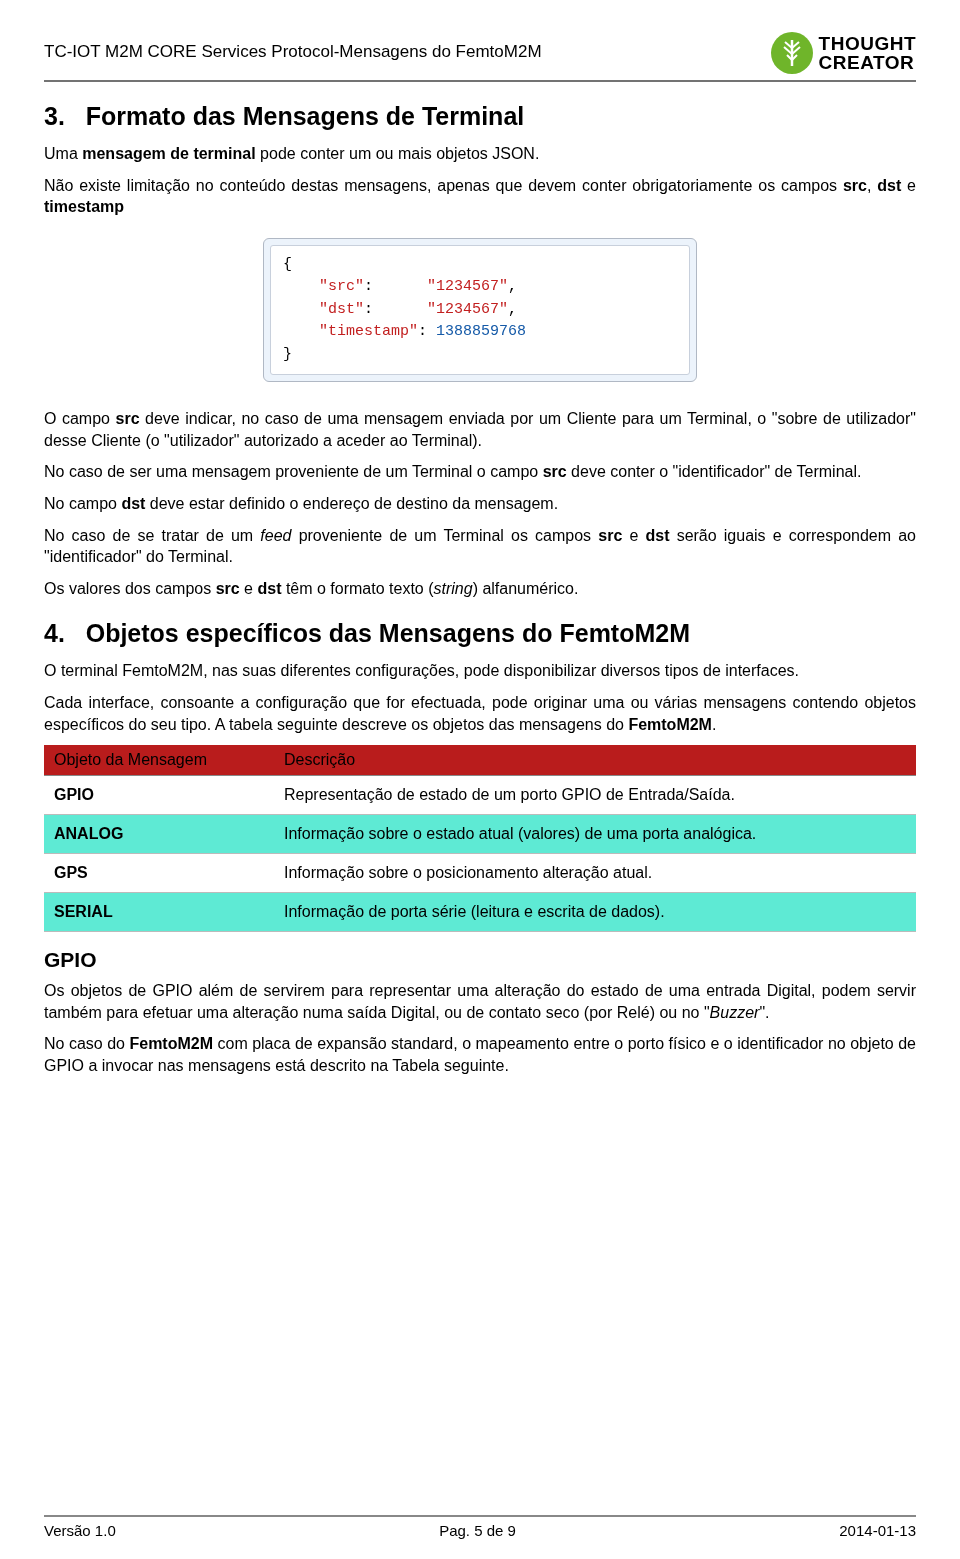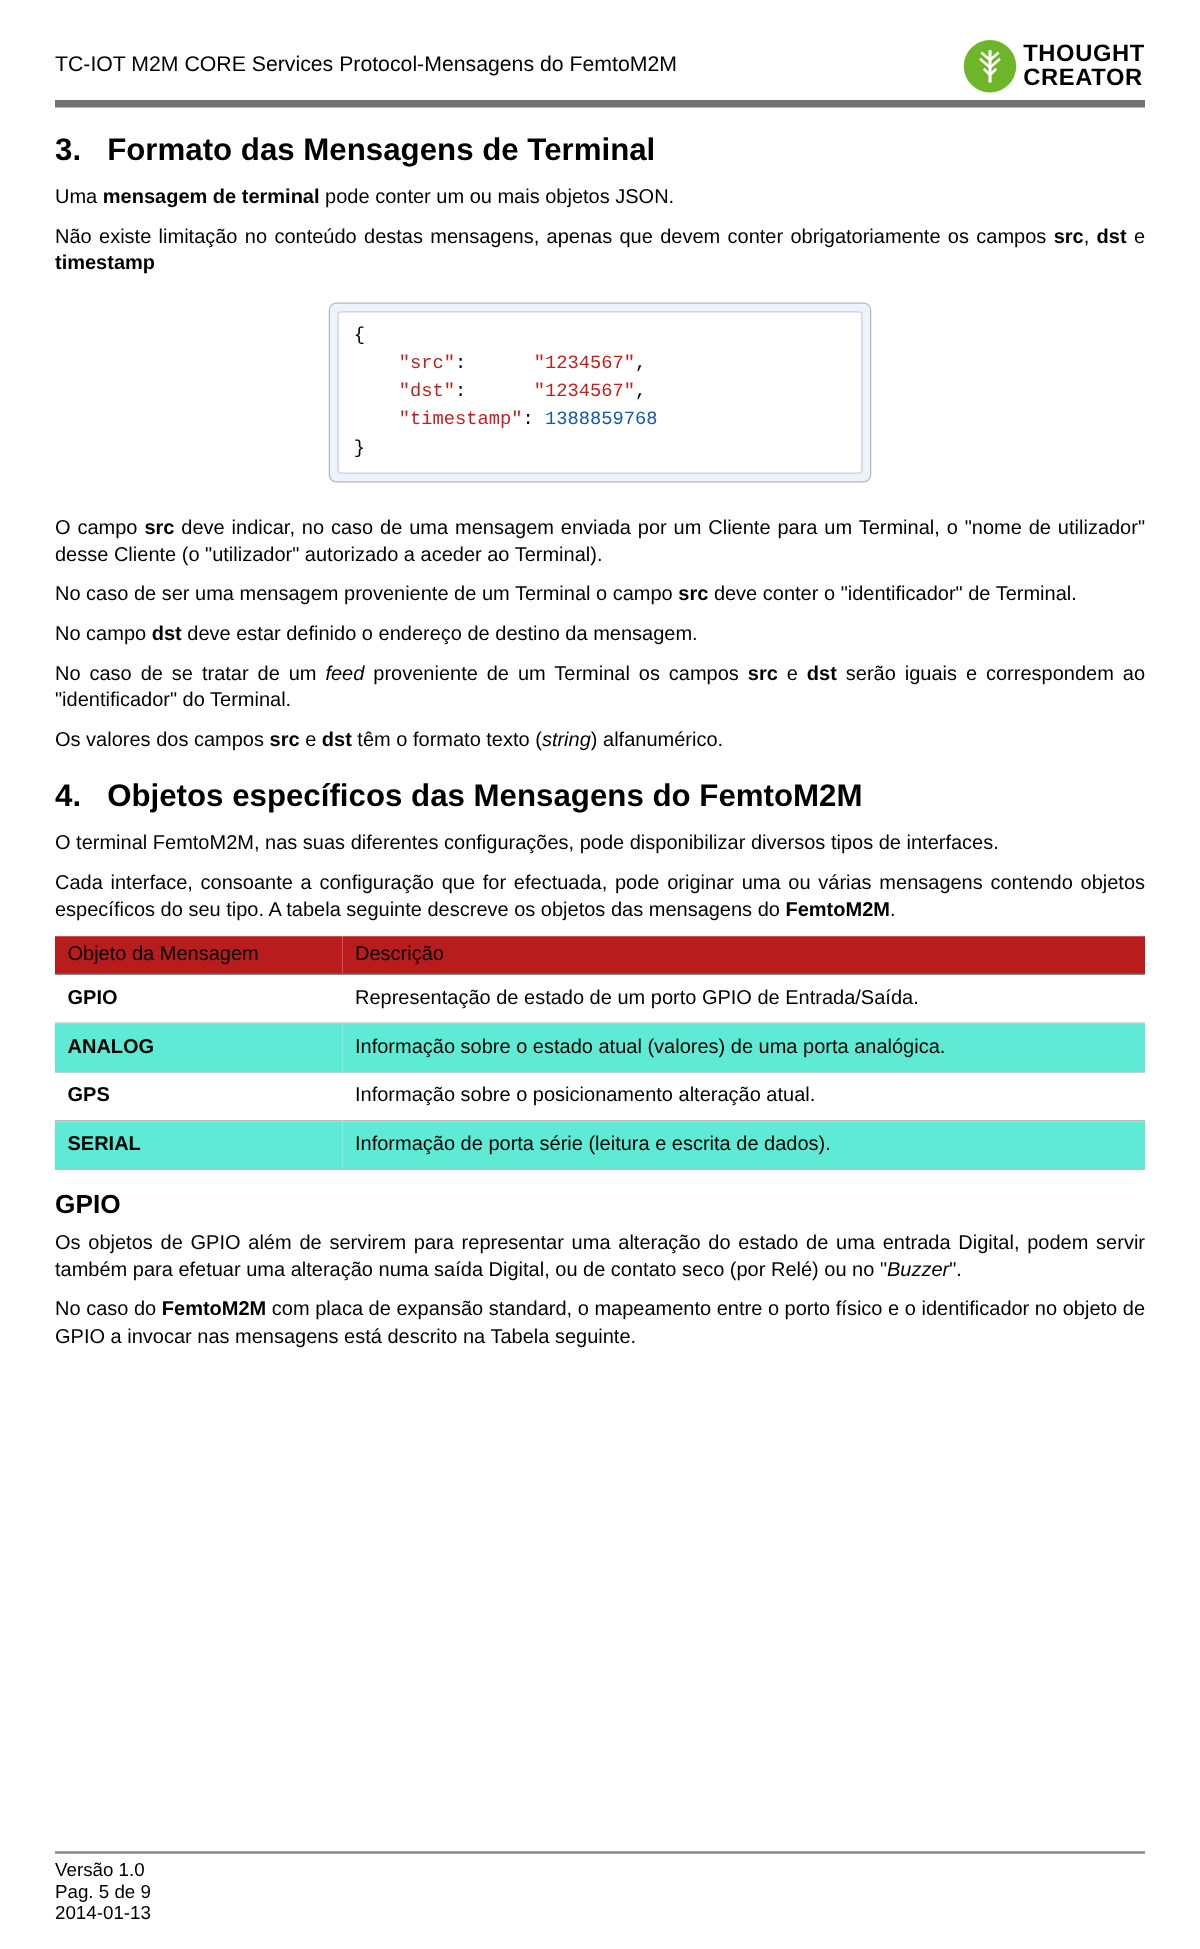--- a/index.html
+++ b/index.html
@@ -14,21 +14,21 @@
     margin: 0 auto;
     padding: 32px 44px 20px 44px;
     box-sizing: border-box;
     min-height: 1559px;
     position: relative;
   }
   .header {
     display: flex;
     justify-content: space-between;
     align-items: flex-start;
-    border-bottom: 6px solid #737373;
+    border-bottom: 2px solid #737373;
     padding-bottom: 6px;
     margin-bottom: 12px;
   }
   .header-title {
     font-size: 17px;
     padding-top: 10px;
   }
   .logo {
     display: flex;
     align-items: center;
@@ -112,21 +112,20 @@
   .footer {
     position: absolute;
     bottom: 20px;
     left: 44px;
     right: 44px;
     border-top: 2px solid #888;
     padding-top: 5px;
     display: flex;
     justify-content: space-between;
     font-size: 15px;
-    flex-direction: column;
   }
 </style>
 </head>
 <body>
 
 <div class="page">
 
   <div class="header">
     <div class="header-title">TC-IOT M2M CORE Services Protocol-Mensagens do FemtoM2M</div>
     <div class="logo">
@@ -157,21 +156,21 @@
 
   <div class="code-wrap">
     <div class="code-inner">{
     <span class="k-key">"src"</span>:      <span class="k-str">"1234567"</span>,
     <span class="k-key">"dst"</span>:      <span class="k-str">"1234567"</span>,
     <span class="k-key">"timestamp"</span>: <span class="k-num">1388859768</span>
 }</div>
   </div>
 
   <p>
-    <span>O campo </span><b>src</b><span> deve indicar, no caso de uma mensagem enviada por um Cliente para um Terminal, o "nome de utilizador" desse Cliente (o "utilizador" autorizado a aceder ao Terminal).</span>
+    <span>O campo </span><b>src</b><span> deve indicar, no caso de uma mensagem enviada por um Cliente para um Terminal, o "sobre de utilizador" desse Cliente (o "utilizador" autorizado a aceder ao Terminal).</span>
   </p>
 
   <p>
     <span>No caso de ser uma mensagem proveniente de um Terminal o campo </span><b>src</b><span> deve conter o "identificador" de Terminal.</span>
   </p>
 
   <p>
     <span>No campo </span><b>dst</b><span> deve estar definido o endereço de destino da mensagem.</span>
   </p>
 

